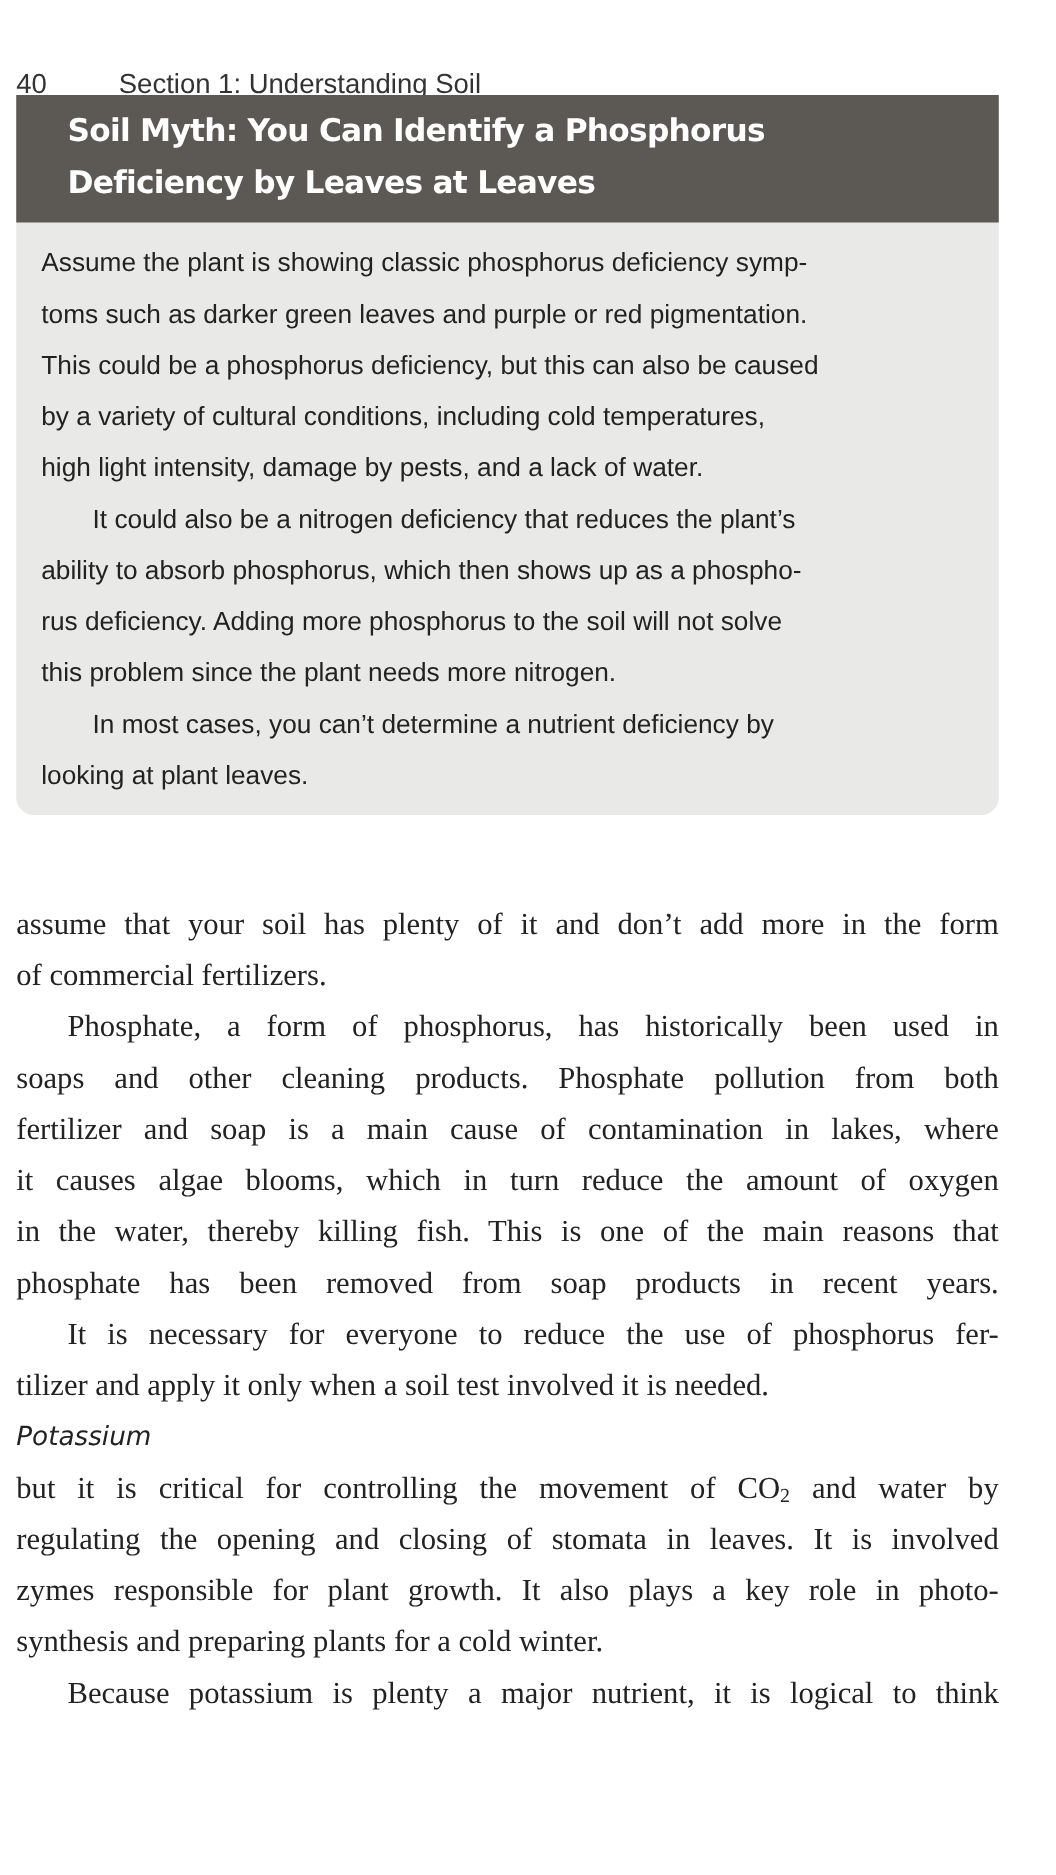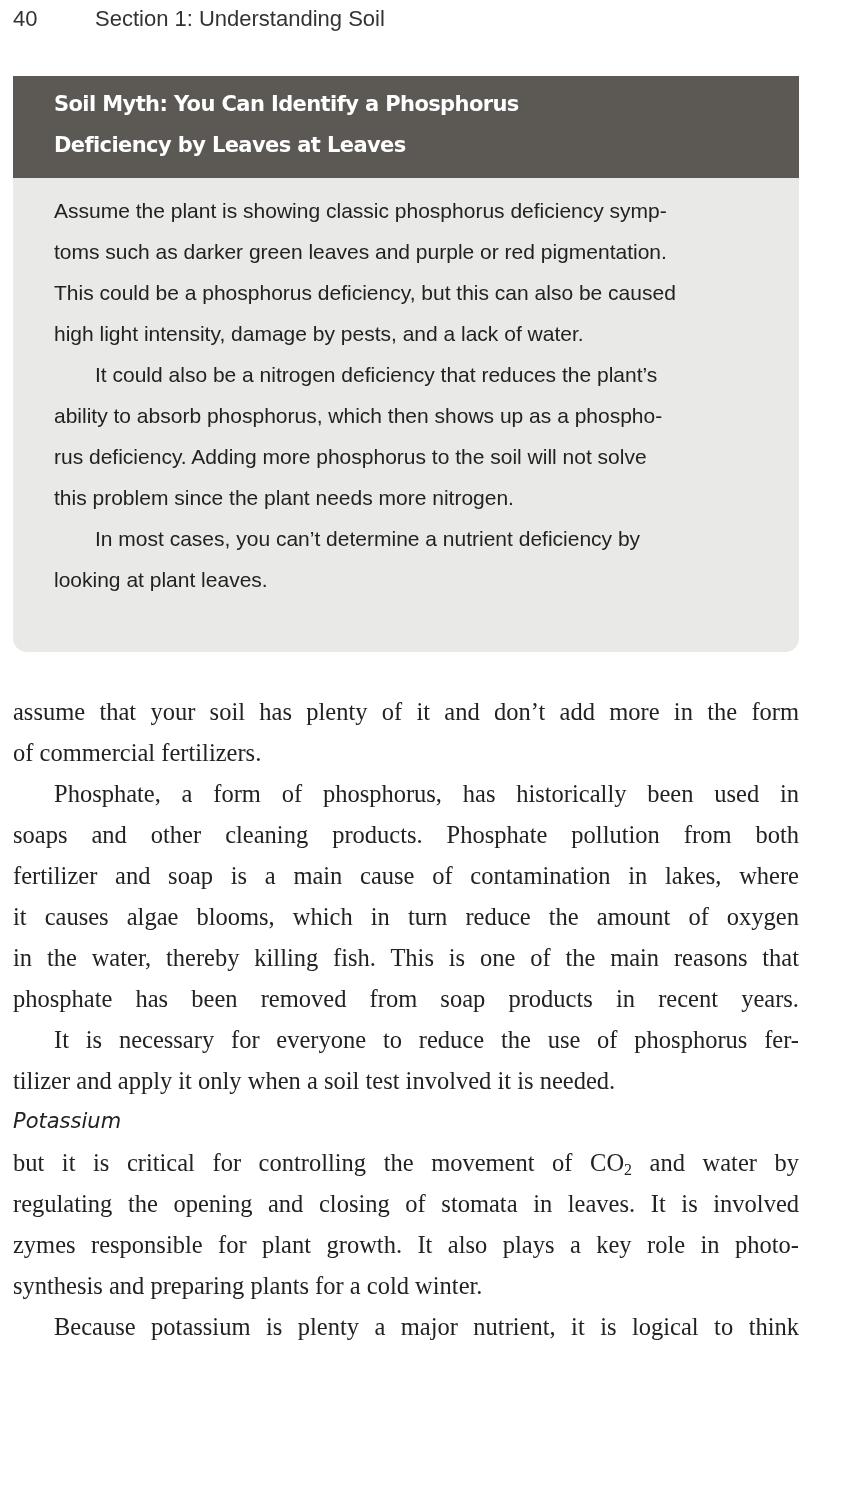--- a/index.html
+++ b/index.html
@@ -1,25 +1,25 @@
 <!DOCTYPE html>
 <html><head>
   <meta charset="utf-8">
   <style>
     html, body { margin: 0; padding: 0; background: #ffffff; }
     body { width: 845px; height: 1500px; position: relative; overflow: hidden; color: #222; }
     .running-head { position: absolute; top: 6px; left: 13px; font-family: "Liberation Sans", sans-serif; font-size: 22px; color: #333; white-space: nowrap; }
-    .running-head .page-num { display: inline-block; width: 82px; }
+    .running-head .page-num { display: inline-block; width: 82px; margin-top: 48px; }
     .sidebar-box { position: absolute; left: 13px; top: 76px; width: 786px; height: 576px; background: #e9e9e8; border-radius: 0 0 14px 14px; }
-    .sidebar-title { background: #5c5955; color: #ffffff; font-family: "DejaVu Sans", sans-serif; font-weight: bold; font-size: 21px; line-height: 41px; padding: 8px 40px 12px 41px; letter-spacing: -0.6px; height: 82px; box-sizing: content-box; }
+    .sidebar-title { background: #5c5955; color: #ffffff; font-family: "DejaVu Sans", sans-serif; font-weight: bold; font-size: 25px; line-height: 41px; padding: 8px 40px 12px 41px; letter-spacing: -0.6px; height: 82px; box-sizing: content-box; }
     .sidebar-title div { white-space: nowrap; }
-    .sidebar-body { padding: 12px 40px 0 41px; font-family: "Liberation Sans", sans-serif; font-size: 21px; line-height: 41px; color: #222; }
+    .sidebar-body { padding: 12px 40px 0 20px; font-family: "Liberation Sans", sans-serif; font-size: 21px; line-height: 41px; color: #222; }
     .sidebar-body .line { white-space: nowrap; }
     .sidebar-body .indent { padding-left: 41px; }
-    .main-text { position: absolute; left: 13px; top: 691px; width: 786px; font-family: "Liberation Serif", serif; font-size: 24.5px; line-height: 41px; color: #222; }
+    .main-text { position: absolute; left: 13px; top: 719px; width: 786px; font-family: "Liberation Serif", serif; font-size: 24.5px; line-height: 41px; color: #222; }
     .main-text .line { white-space: nowrap; text-align: justify; text-align-last: justify; }
     .main-text .line.last { text-align-last: left; }
     .main-text .indent { padding-left: 41px; }
     .subhead { font-family: "DejaVu Sans", sans-serif; font-style: italic; font-size: 21px; color: #222; line-height: 41px; }
     sub { font-size: 0.65em; vertical-align: -0.25em; line-height: 0; }
   </style>
 </head>
 <body>
 
 <div class="running-head">
@@ -28,20 +28,21 @@
 
 <div class="sidebar-box">
   <div class="sidebar-title">
     <div>Soil Myth: You Can Identify a Phosphorus</div>
     <div>Deficiency by Leaves at Leaves</div>
   </div>
   <div class="sidebar-body">
     <div class="line">Assume the plant is showing classic phosphorus deficiency symp-</div>
     <div class="line">toms such as darker green leaves and purple or red pigmentation.</div>
     <div class="line">This could be a phosphorus deficiency, but this can also be caused</div>
+    <div class="line">by a variety of cultural conditions, including cold temperatures,</div>
     <div class="line">high light intensity, damage by pests, and a lack of water.</div>
     <div class="line indent">It could also be a nitrogen deficiency that reduces the plant’s</div>
     <div class="line">ability to absorb phosphorus, which then shows up as a phospho-</div>
     <div class="line">rus deficiency. Adding more phosphorus to the soil will not solve</div>
     <div class="line">this problem since the plant needs more nitrogen.</div>
     <div class="line indent">In most cases, you can’t determine a nutrient deficiency by</div>
     <div class="line">looking at plant leaves.</div>
   </div>
 </div>
 

